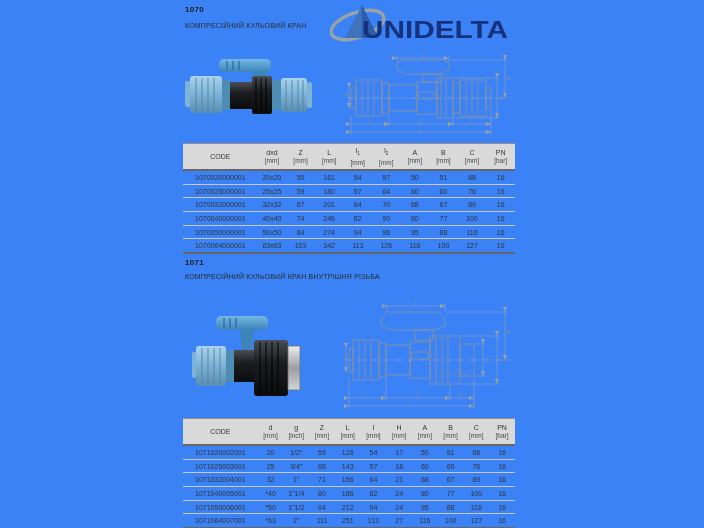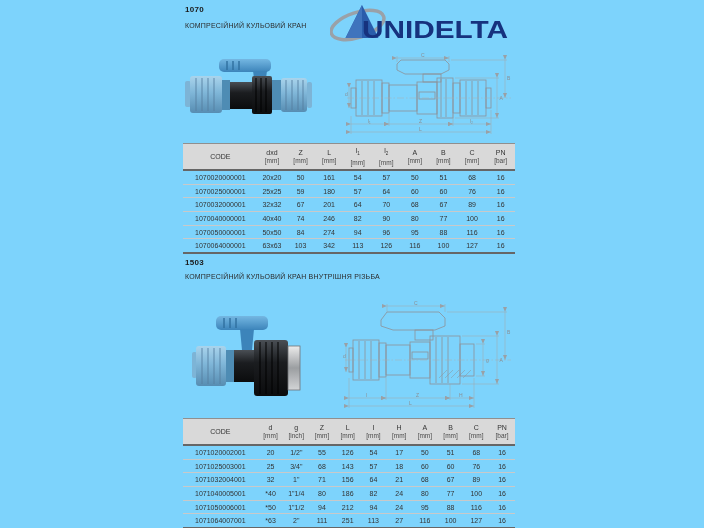--- a/index.html
+++ b/index.html
@@ -1,17 +1,17 @@
 <!DOCTYPE html>
 <html><head>
 <meta charset="utf-8">
 <style>
   html,body{margin:0;padding:0;}
   body{width:704px;height:528px;background:#ffffff;font-family:"Liberation Sans",sans-serif;}
-  .page{position:relative;width:704px;height:528px;background:#7dd3fc;overflow:hidden;}
+  .page{position:relative;width:704px;height:528px;background:#3b82f6;overflow:hidden;}
   .abs{position:absolute;}
   .sec-code{font-size:8px;font-weight:bold;color:#1a1a1a;letter-spacing:.3px;}
   .sec-title{font-size:7px;color:#2b2b2b;letter-spacing:.2px;}
   
   table.dim{border-collapse:collapse;table-layout:fixed;width:332px;font-size:7px;color:#333;
     border-top:1px solid #8f8f8f;border-bottom:2px solid #666;}
   table.dim thead th{background:#d9d9d9;border-bottom:2px solid #666;font-weight:normal;
     height:25px;padding:0;vertical-align:middle;color:#333;text-align:center;}
   table.dim .h-label{font-size:7px;line-height:9px;}
   table.dim .h-label sub{font-size:4.5px;}
@@ -281,21 +281,21 @@
           <td>113</td>
           <td>126</td>
           <td>116</td>
           <td>100</td>
           <td>127</td>
           <td>16</td>
         </tr>
       </tbody>
     </table>
 
-  <div class="abs sec-code" style="left:185px;top:258px;">1503</div>
+  <div class="abs sec-code" style="left:185px;top:258px;">1071</div>
   <div class="abs sec-title" style="left:185px;top:273px;">КОМПРЕСІЙНИЙ КУЛЬОВИЙ КРАН ВНУТРІШНЯ РІЗЬБА</div>
 
   <svg class="abs" style="left:190px;top:310px;" width="126" height="96" viewBox="0 0 126 96">
     <defs>
       <linearGradient id="metalG" x1="0" y1="0" x2="0" y2="1">
         <stop offset="0" stop-color="#ececec"></stop>
           <stop offset=".5" stop-color="#9b9ea1"></stop>
           <stop offset="1" stop-color="#d2d4d6"></stop>
       </linearGradient>
     </defs>

